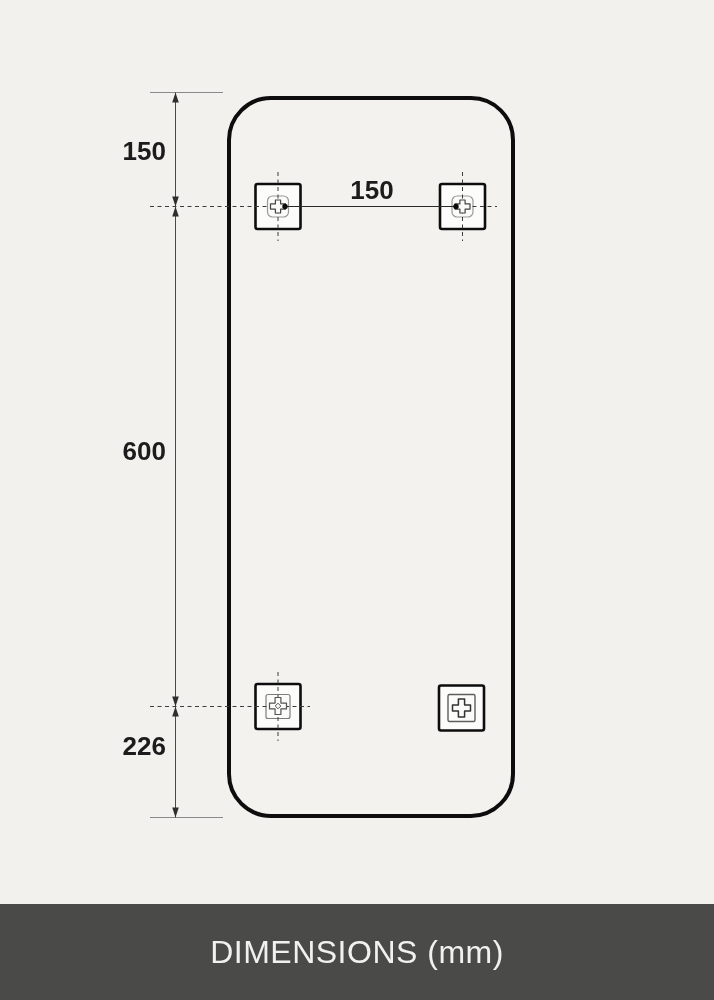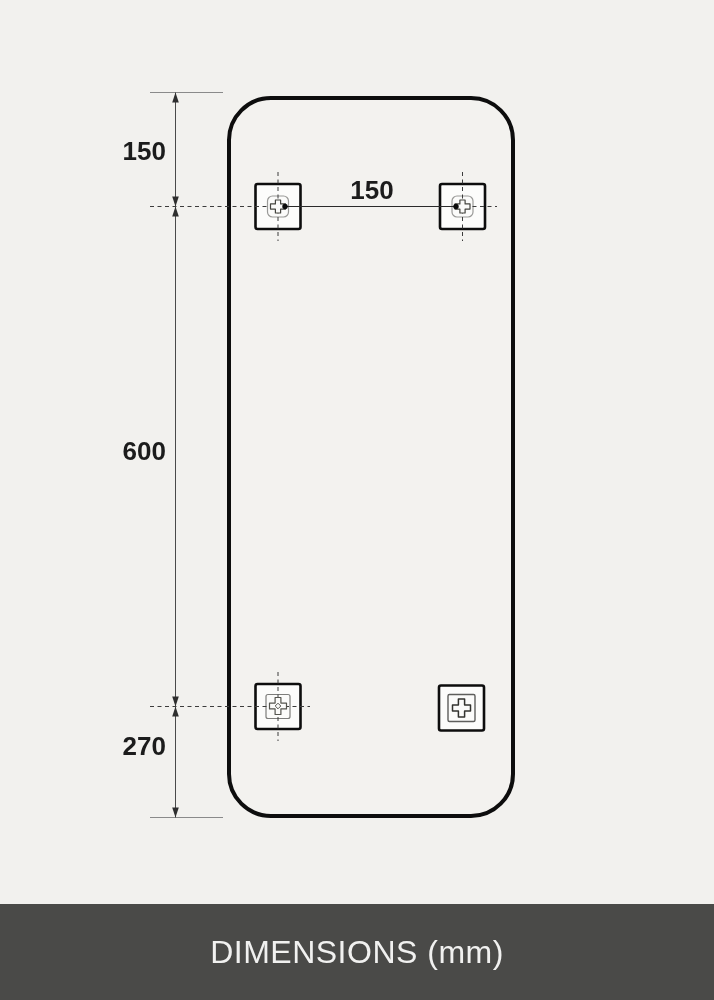--- a/index.html
+++ b/index.html
@@ -117,19 +117,19 @@
       <path d="M458.4 699 H464.6 V704.9 H470.5 V711.1 H464.6 V717 H458.4 V711.1 H452.5 V704.9 H458.4 Z" fill="#fbfbfa" stroke="#33332f" stroke-width="1.5" stroke-linejoin="round"></path>
     </g>
   </svg>
 
   <div class="dim-label v-label" id="label-150">150</div>
 
   <div class="dim-label h-label" id="label-260">150</div>
 
   <div class="dim-label v-label" id="label-700">600</div>
 
-  <div class="dim-label v-label" id="label-149">270</div>
+  <div class="dim-label v-label" id="label-149">226</div>
 
   <div class="footer">
     <span class="footer-title">DIMENSIONS (mm)</span>
   </div>
 
 </div>
 
 </body></html>

